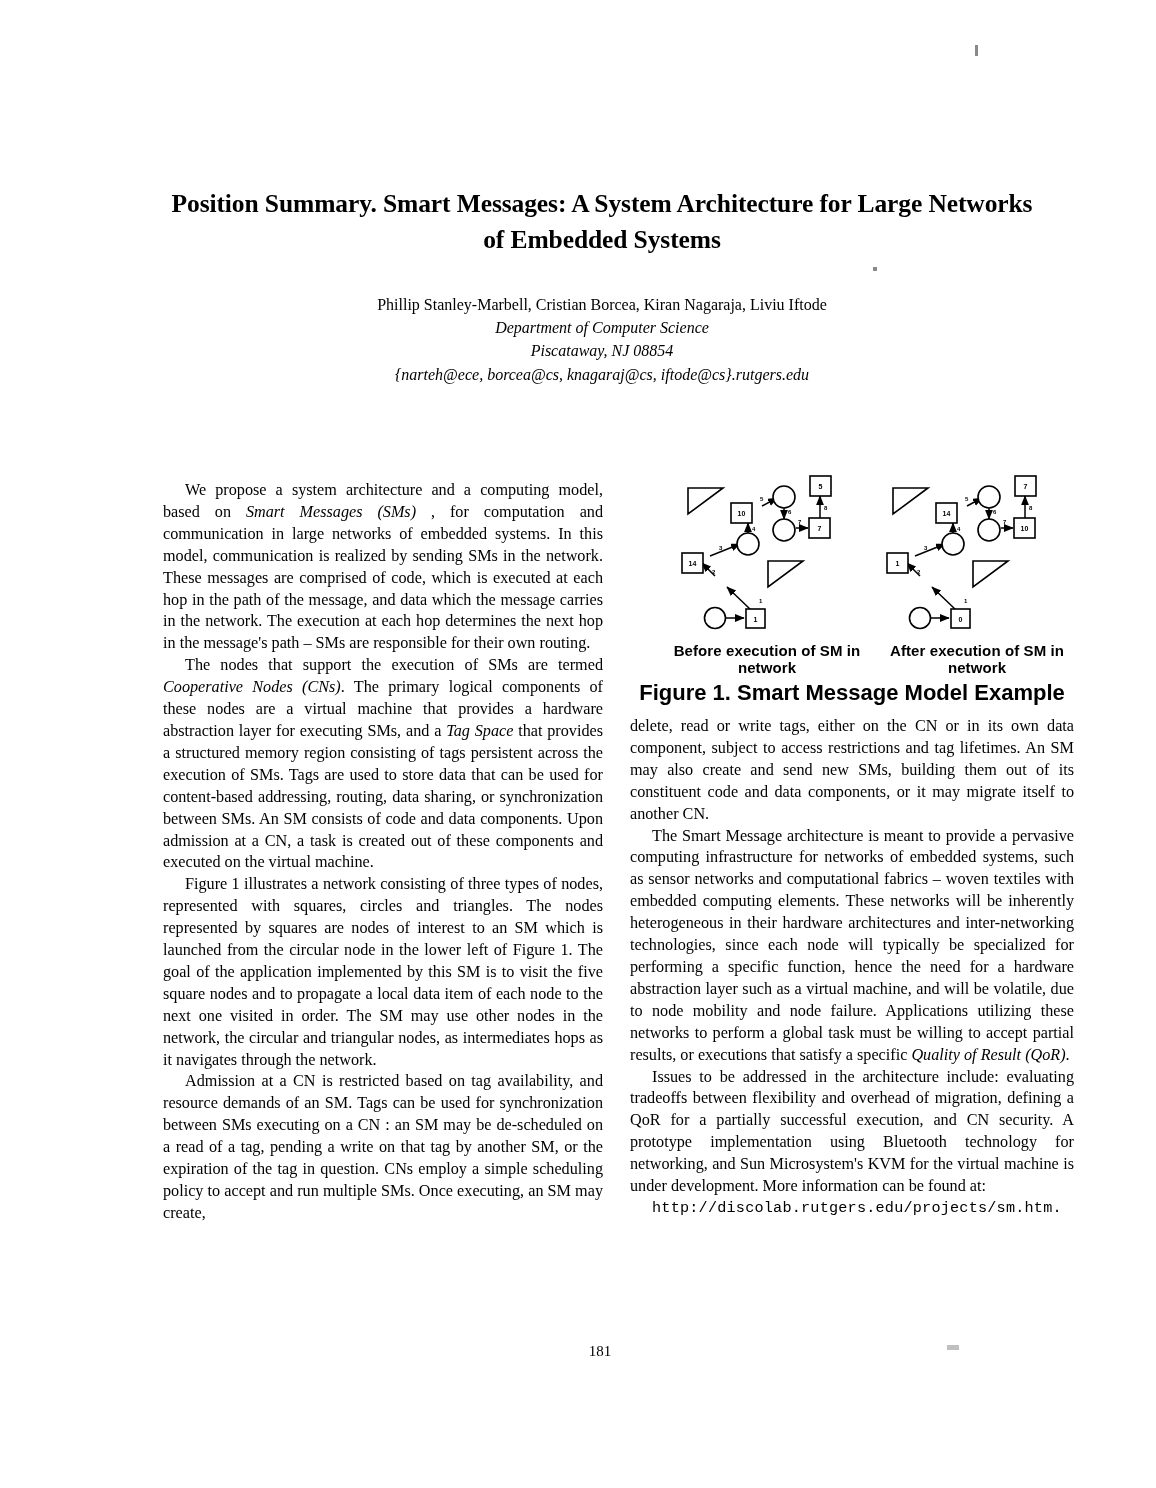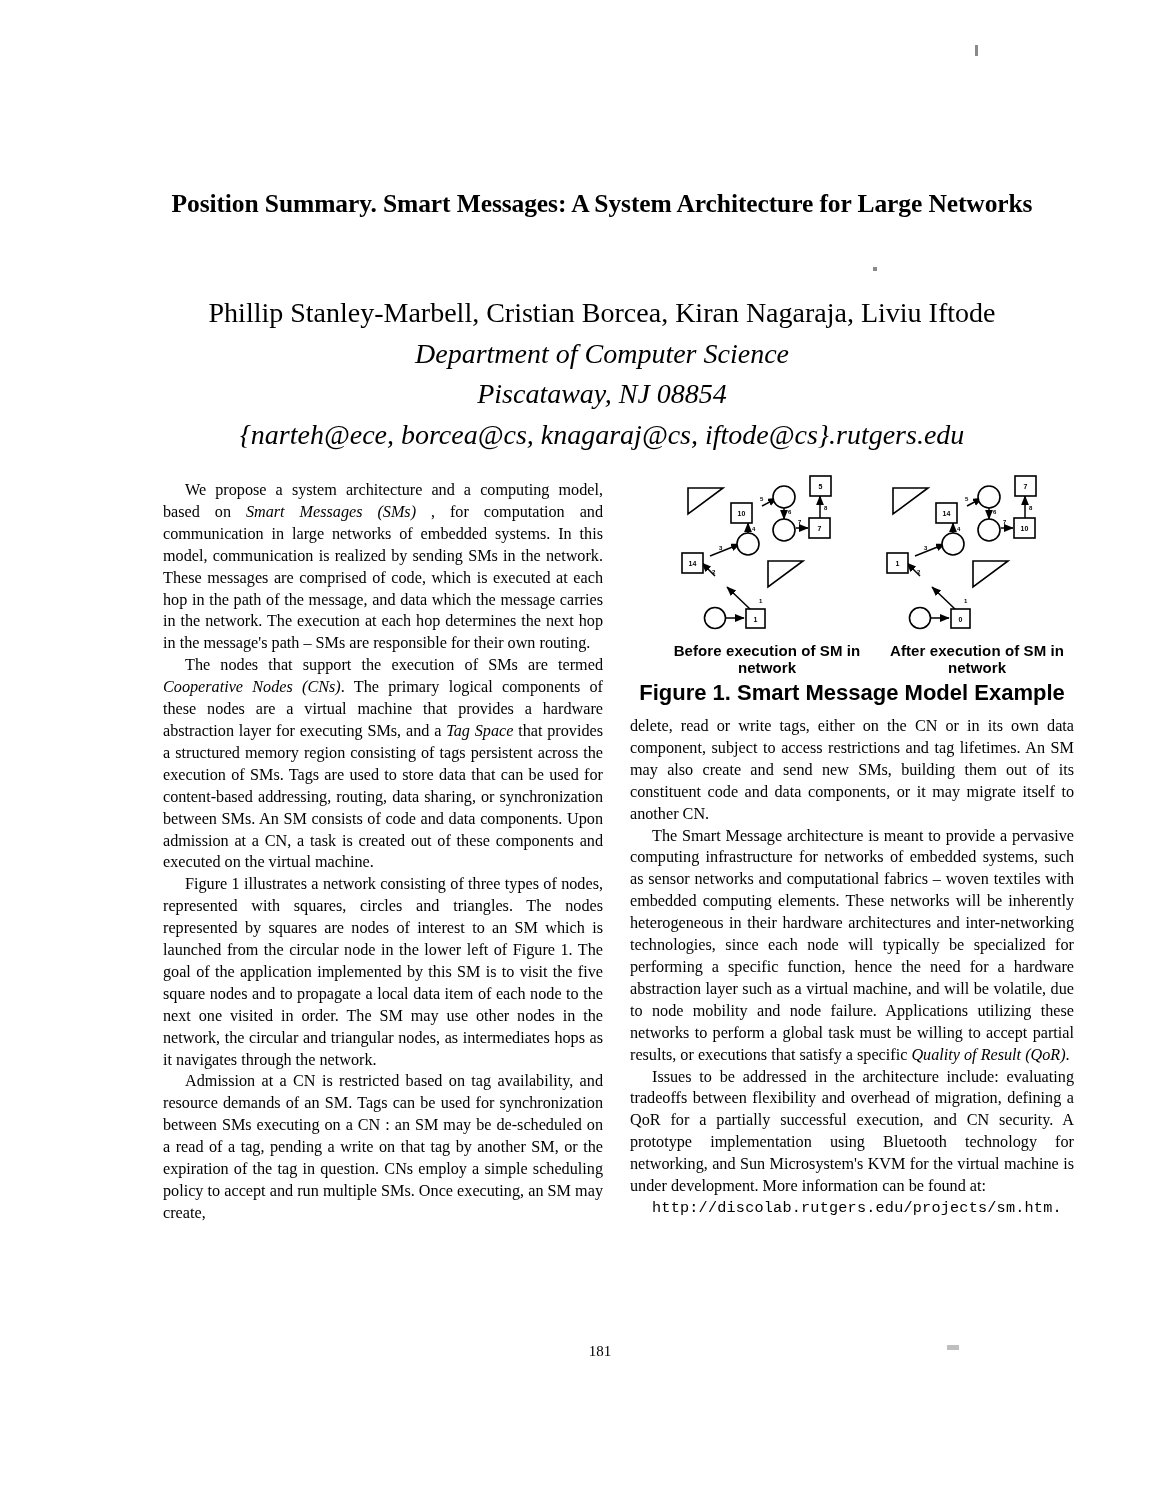--- a/index.html
+++ b/index.html
@@ -35,21 +35,21 @@
     line-height: 1.42;
     letter-spacing: -0.1px;
   }
   
   .authors {
     position: absolute;
     left: 180px;
     top: 293px;
     width: 800px;
     text-align: center;
-    font-size: 28px;
+    font-size: 16px;
     line-height: 1.45;
   }
   .authors .ital { font-style: italic; }
 
   
   .col-left {
     position: absolute;
     left: 141px;
     top: 480px;
     width: 440px;
@@ -142,20 +142,21 @@
 <body>
 
 <div class="page">
 
   <div class="speck" style="left:953px; top:45px; width:3px; height:11px;"></div>
   <div class="speck" style="left:851px; top:267px; width:4px; height:4px;"></div>
   <div class="speck" style="left:925px; top:1345px; width:12px; height:5px; opacity:.55;"></div>
 
   <div class="title">
     <div>Position Summary. Smart Messages: A System Architecture for Large Networks</div>
+    <div>of Embedded Systems</div>
   </div>
 
   <div class="authors">
     <div>Phillip Stanley-Marbell, Cristian Borcea, Kiran Nagaraja, Liviu Iftode</div>
     <div class="ital">Department of Computer Science</div>
     <div class="ital">Piscataway, NJ 08854</div>
     <div class="ital">{narteh@ece, borcea@cs, knagaraj@cs, iftode@cs}.rutgers.edu</div>
   </div>
 
   <div class="col-left">

